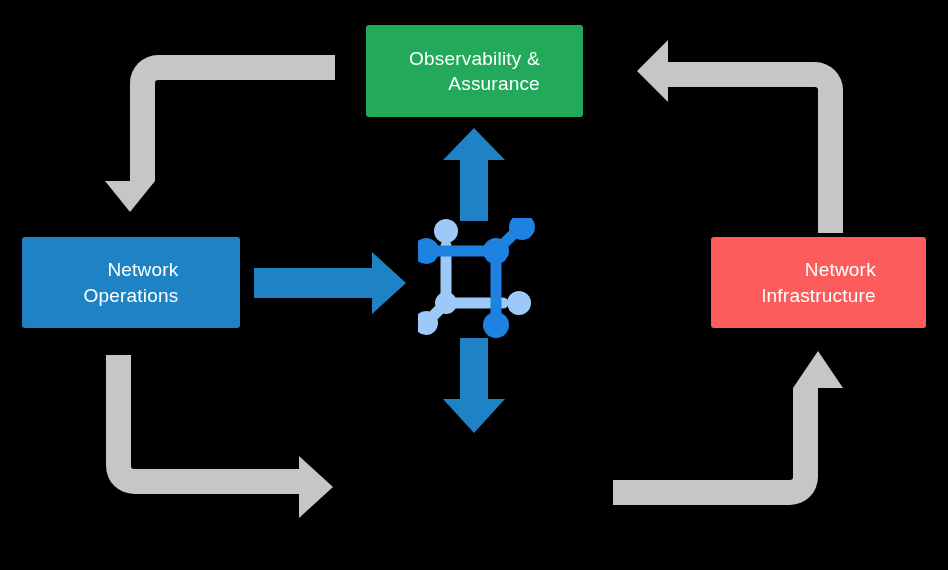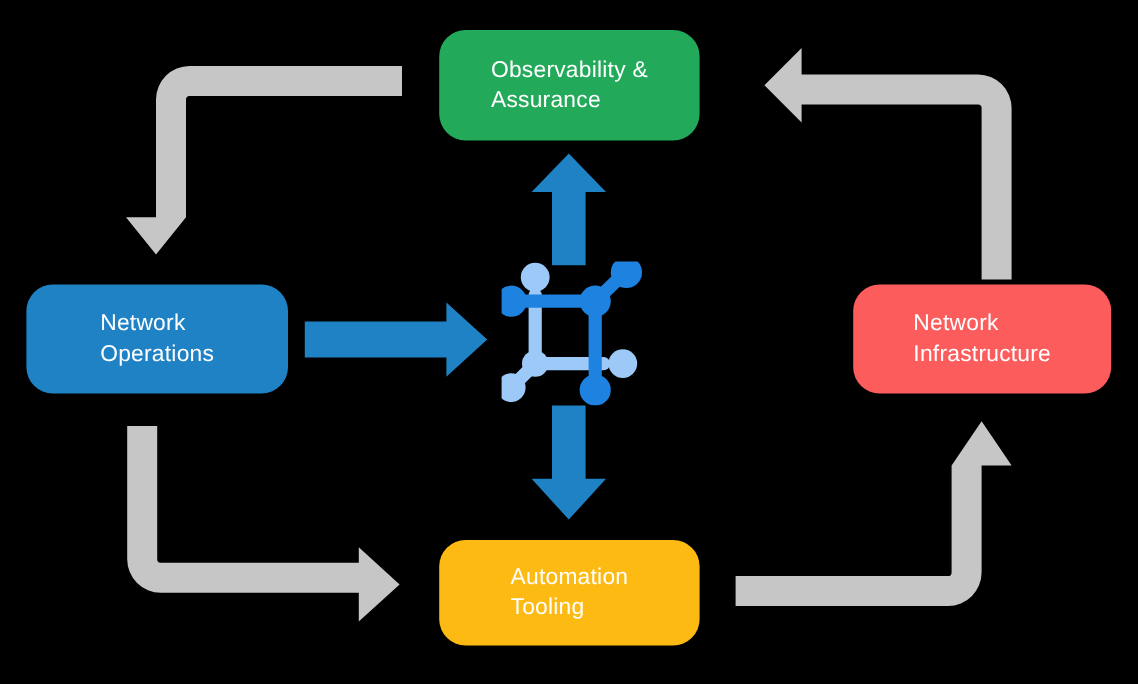--- a/index.html
+++ b/index.html
@@ -22,25 +22,25 @@
   #arrow-layer {
     position: absolute;
     left: 0;
     top: 0;
     width: 948px;
     height: 570px;
   }
   .node-box {
     position: absolute;
     box-sizing: border-box;
-    border-radius: 22px;
+    border-radius: 3px;
     display: flex;
     align-items: center;
     justify-content: center;
-    text-align: left;
+    text-align: right;
     color: #ffffff;
     font-size: 19px;
     font-weight: 400;
     line-height: 1.32;
     letter-spacing: 0.2px;
     padding: 4px 10px;
     user-select: none;
   }
   .node-box .label {
     display: block;
@@ -137,18 +137,14 @@
   <div class="node-box" id="box-operations" style="background: rgb(30, 130, 197); color: rgb(255, 255, 255);">
     <span class="label">Network
 Operations</span>
   </div>
 
   <div class="node-box" id="box-infrastructure" style="background: rgb(252, 92, 92); color: rgb(255, 255, 255);">
     <span class="label">Network
 Infrastructure</span>
   </div>
 
-  <div class="node-box" id="box-automation" style="background: rgb(253, 186, 18); color: rgb(255, 255, 255);">
-    <span class="label">Automation
-Tooling</span>
-  </div>
 
 </div>
 
 </body></html>

